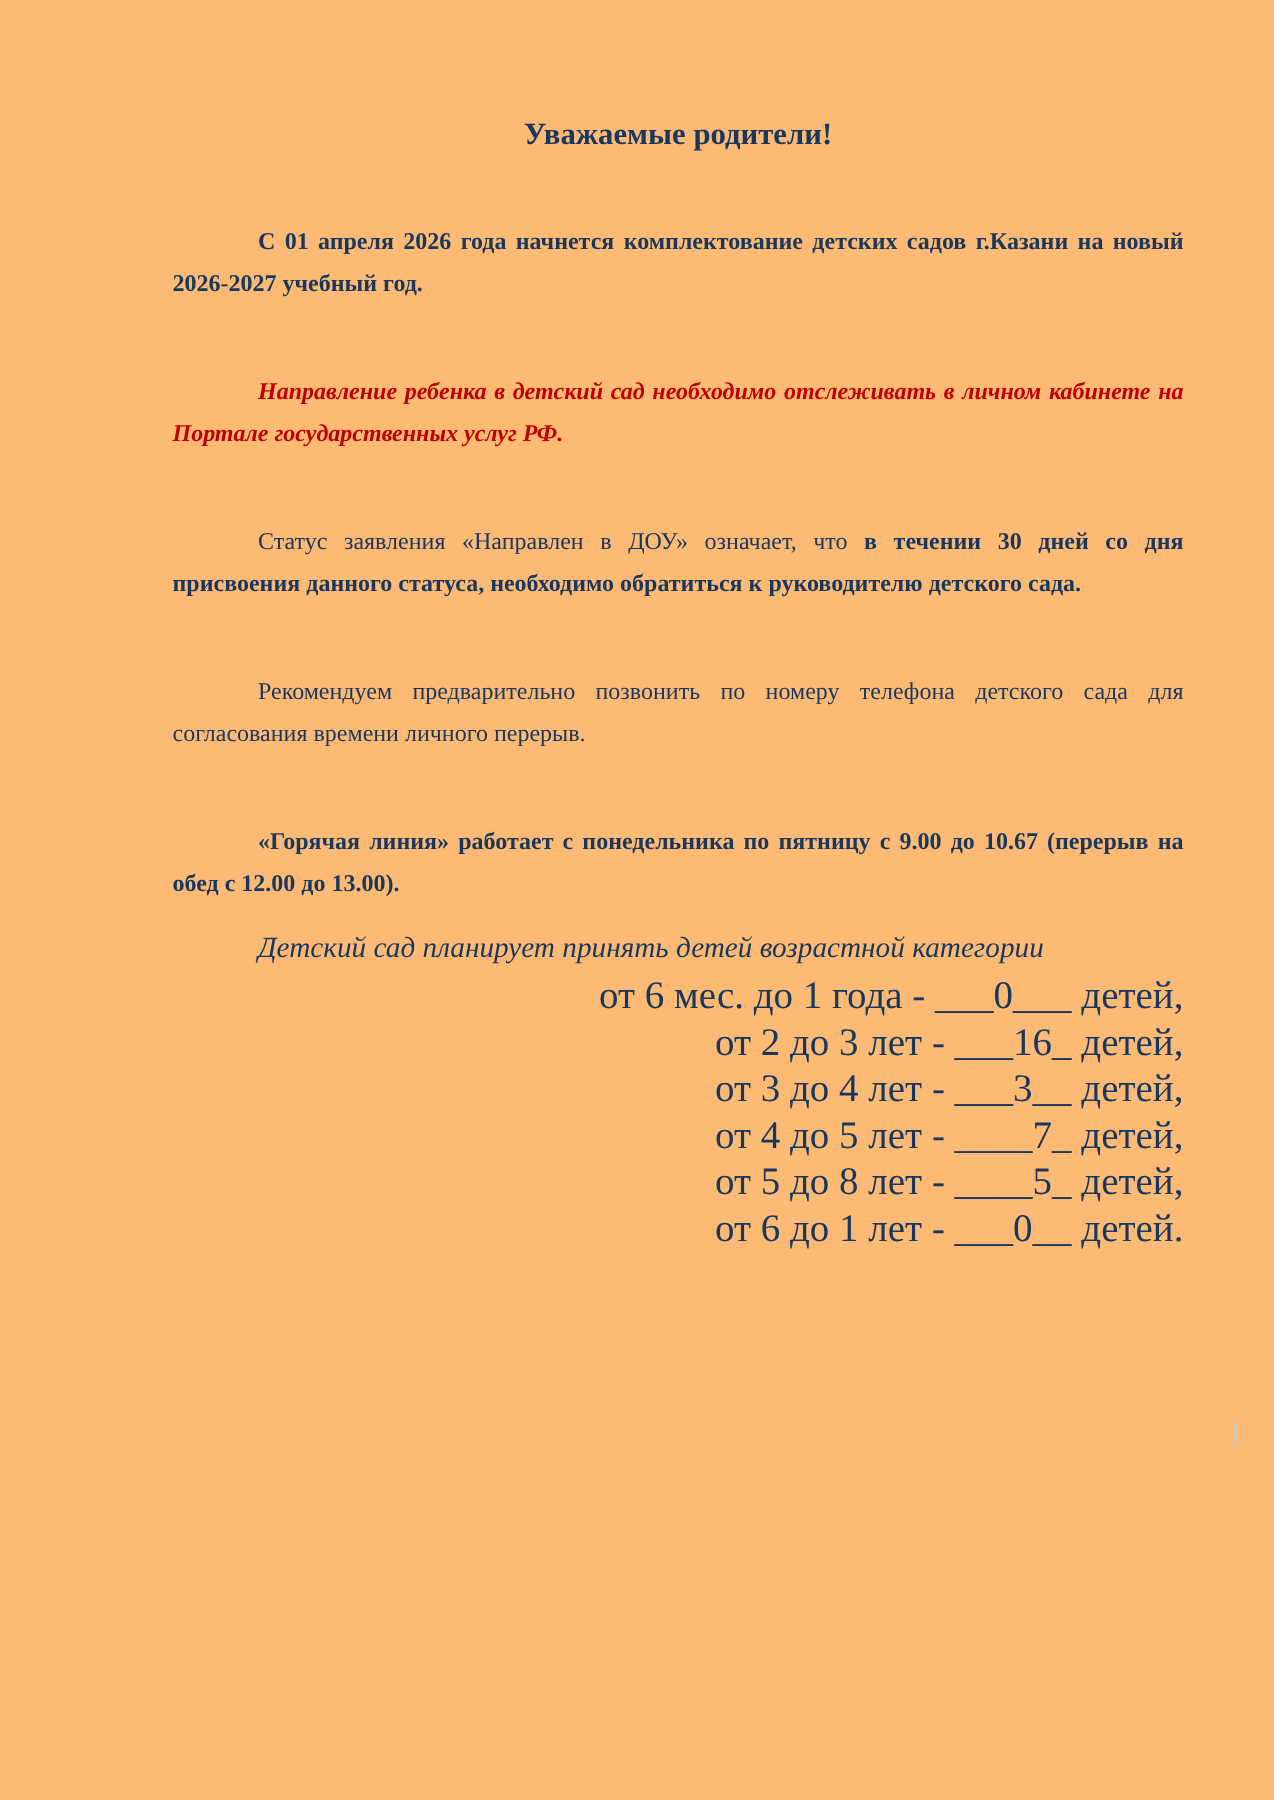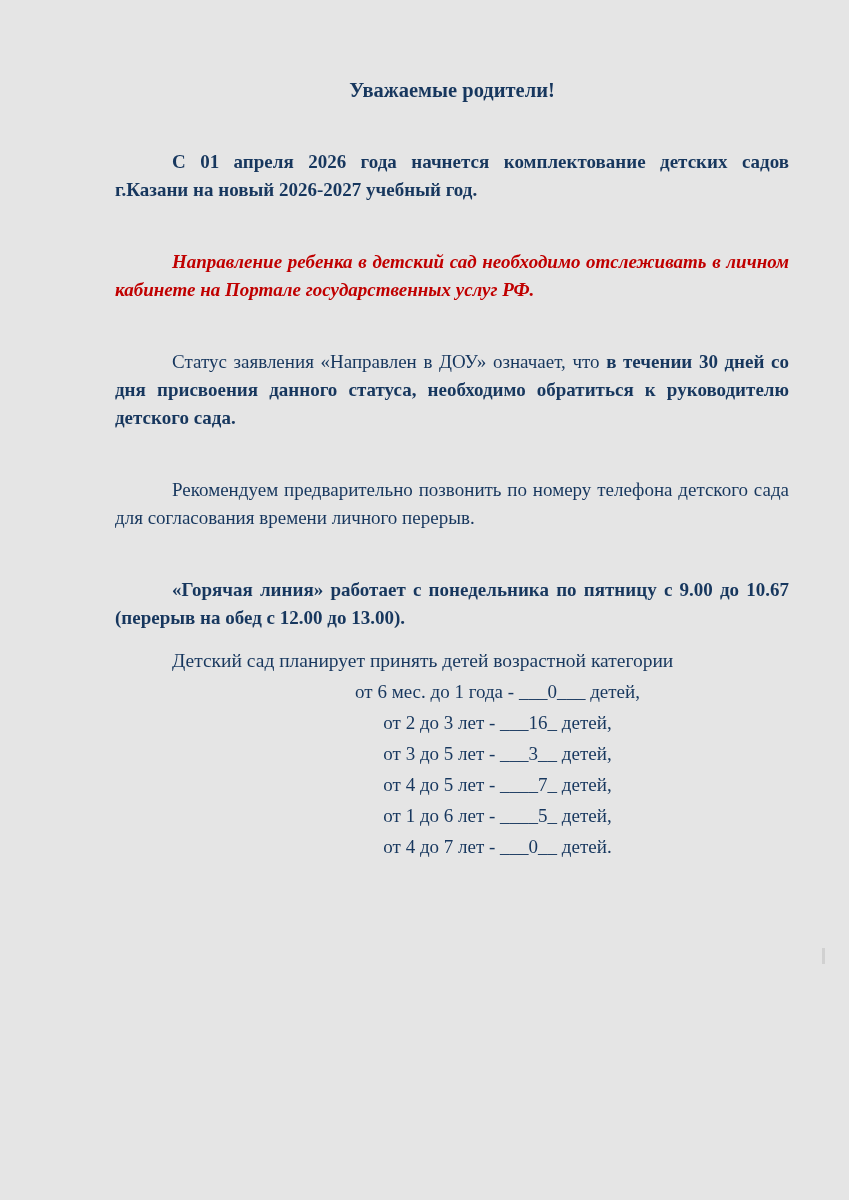--- a/index.html
+++ b/index.html
@@ -5,61 +5,62 @@
   * { margin: 0; padding: 0; box-sizing: border-box; }
   html, body { background: #ffffff; }
   body {
     font-family: "Liberation Serif", "DejaVu Serif", serif;
     width: 849px;
   }
   .page {
     position: relative;
     width: 849px;
     height: 1200px;
-    background: #e5e5e5;
+    background: #fdba74;
     padding: 76px 60px 0 115px;
     color: #17375E;
     overflow: hidden;
   }
   .title {
     text-align: center;
     font-weight: bold;
     font-size: 20.5px;
     line-height: 28px;
     margin-bottom: 24px;
     color: #17375E;
   }
   .para {
-    font-size: 19px;
+    font-size: 16px;
     line-height: 28px;
     text-align: justify;
     text-indent: 57px;
     margin-bottom: 13px;
     margin-top: 44px;
   }
   .bold { font-weight: bold; }
   .regular { font-weight: normal; }
   .red { color: #C00000; font-style: italic; }
   .gap {
     display: inline-block;
     width: 72px;
     height: 1px;
   }
   .capacity-intro {
     font-size: 19.5px;
     line-height: 31px;
     margin-left: 57px;
     margin-top: 2px;
     text-align: left;
+    font-style: italic;
   }
   .capacity-line {
-    font-size: 19px;
+    font-size: 26px;
     line-height: 31px;
     margin-left: 91px;
-    text-align: center;
+    text-align: right;
   }
   .scan-artifact {
     position: absolute;
     left: 822px;
     top: 948px;
     width: 3px;
     height: 16px;
     background: #c9c9c9;
     opacity: 0.7;
   }
@@ -80,20 +81,20 @@
   <p class="para regular">Рекомендуем предварительно позвонить по номеру телефона детского сада для согласования времени личного перерыв.</p>
 
 
   <p class="para bold">«Горячая линия» работает с понедельника по пятницу с 9.00 до 10.67 (перерыв на обед с 12.00 до 13.00).</p>
 
 
   <div class="capacity-intro">Детский сад планирует принять детей возрастной категории</div>
 
   <div class="capacity-line">от 6 мес. до 1 года - ___0___ детей,</div>
   <div class="capacity-line">от 2 до 3 лет - ___16_ детей,</div>
-  <div class="capacity-line">от 3 до 5 лет - ___3__ детей,</div>
+  <div class="capacity-line">от 3 до 4 лет - ___3__ детей,</div>
   <div class="capacity-line">от 4 до 5 лет - ____7_ детей,</div>
-  <div class="capacity-line">от 1 до 6 лет - ____5_ детей,</div>
-  <div class="capacity-line">от 4 до 7 лет - ___0__ детей.</div>
+  <div class="capacity-line">от 5 до 8 лет - ____5_ детей,</div>
+  <div class="capacity-line">от 6 до 1 лет - ___0__ детей.</div>
 
   <div class="scan-artifact"></div>
 
 </div>
 
 </body></html>

